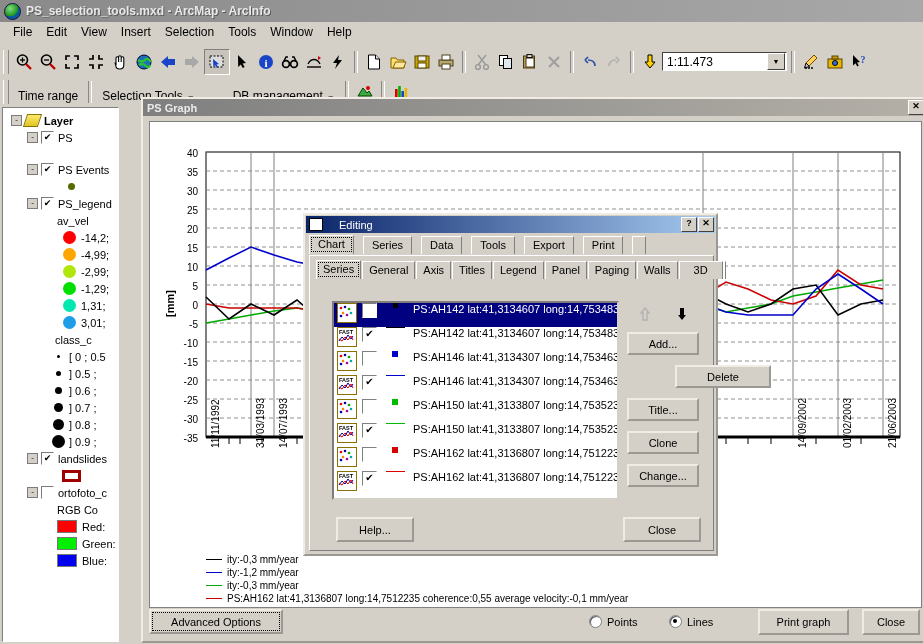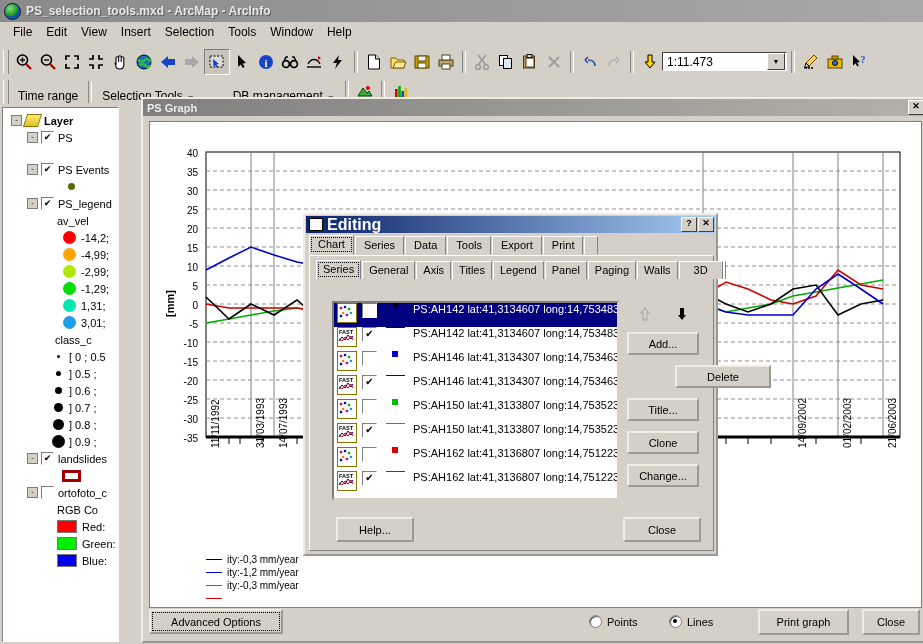--- a/index.html
+++ b/index.html
@@ -100,21 +100,21 @@
   
   #chartlegend{position:absolute;left:56px;bottom:4px;width:700px;font-size:10px;}
   .lgrow{display:flex;align-items:center;height:13px;white-space:nowrap;}
   .lgline{width:16px;height:0;border-top:1.5px solid #000;margin-right:5px;flex:0 0 auto;}
 
   
   #editing{position:absolute;left:303px;top:213px;width:415px;height:343px;
     background:#d4d0c8;border:2px outset #f0ece4;box-sizing:border-box;}
   #ed-title{height:17px;margin:1px;background:linear-gradient(to right,#0a246a,#a6caf0);
     display:flex;align-items:center;justify-content:space-between;padding:0 1px;}
-  #ed-title .t{color:#fff;font-weight:bold;font-size:16px;padding-left:4px;}
+  #ed-title .t{color:#fff;font-weight:normal;font-size:11px;padding-left:16px;}
   #ed-title .ico{width:12px;height:11px;background:#fff;border:1px solid #000;margin-left:2px;}
   .tabrow{display:flex;align-items:flex-end;height:19px;padding-left:4px;}
   .tab{background:#d4d0c8;border:1px solid #fff;border-bottom:none;border-right-color:#808080;
     padding:2px 8px 2px 8px;font-size:11px;margin-right:1px;box-sizing:border-box;height:18px;}
   .tab.active{height:19px;outline:1px dotted #000;outline-offset:-3px;}
   .listbox{background:#fff;border:2px inset #d4d0c8;box-sizing:border-box;overflow:hidden;}
   .srow{display:flex;align-items:flex-start;height:24px;padding-left:3px;font-size:11px;white-space:nowrap;}
   .srow.sel{background:#000080;color:#fff;}
   .ico16{width:18px;height:18px;border:1px solid #8a7200;background:#fff;margin-right:5px;flex:0 0 auto;
     position:relative;overflow:hidden;}
@@ -624,20 +624,21 @@
           <div class="lgrow">
             <span class="lgline" style="border-top-color:#0000cc;"></span>
             <span>ity:-1,2 mm/year</span>
           </div>
           <div class="lgrow">
             <span class="lgline" style="border-top-color:#00aa00;"></span>
             <span>ity:-0,3 mm/year</span>
           </div>
           <div class="lgrow">
             <span class="lgline" style="border-top-color:#cc0000;"></span>
+            <span>PS:AH162   lat:41,3136807   long:14,7512235   coherence:0,55   average velocity:-0,1 mm/year</span>
           </div>
         </div>
       </div>
     </div>
 
     <div id="psg-bottom">
       <div class="btn dot" style="position:absolute;left:4px;top:5px;width:134px;height:25px;">
         <span>Advanced Options</span>
       </div>
 
@@ -664,21 +665,21 @@
       <div style="display:flex;align-items:center;">
         <span class="ico"></span>
         <span class="t">Editing</span>
       </div>
       <div style="display:flex;gap:1px;">
         <span class="winbtn">?</span>
         <span class="winbtn">✕</span>
       </div>
     </div>
 
-    <div class="tabrow" style="margin-top:2px;">
+    <div class="tabrow" style="margin-top:2px;gap:8px;">
       <div class="tab active">Chart</div>
       <div class="tab">Series</div>
       <div class="tab">Data</div>
       <div class="tab">Tools</div>
       <div class="tab">Export</div>
       <div class="tab">Print</div>
       <div class="tab" style="width:14px;padding:2px 0;"></div>
     </div>
 
     <div style="position:absolute;left:4px;top:40px;width:405px;height:296px;background:#d4d0c8;border:1px solid #fff;border-right-color:#808080;border-bottom-color:#808080;box-sizing:border-box;">

